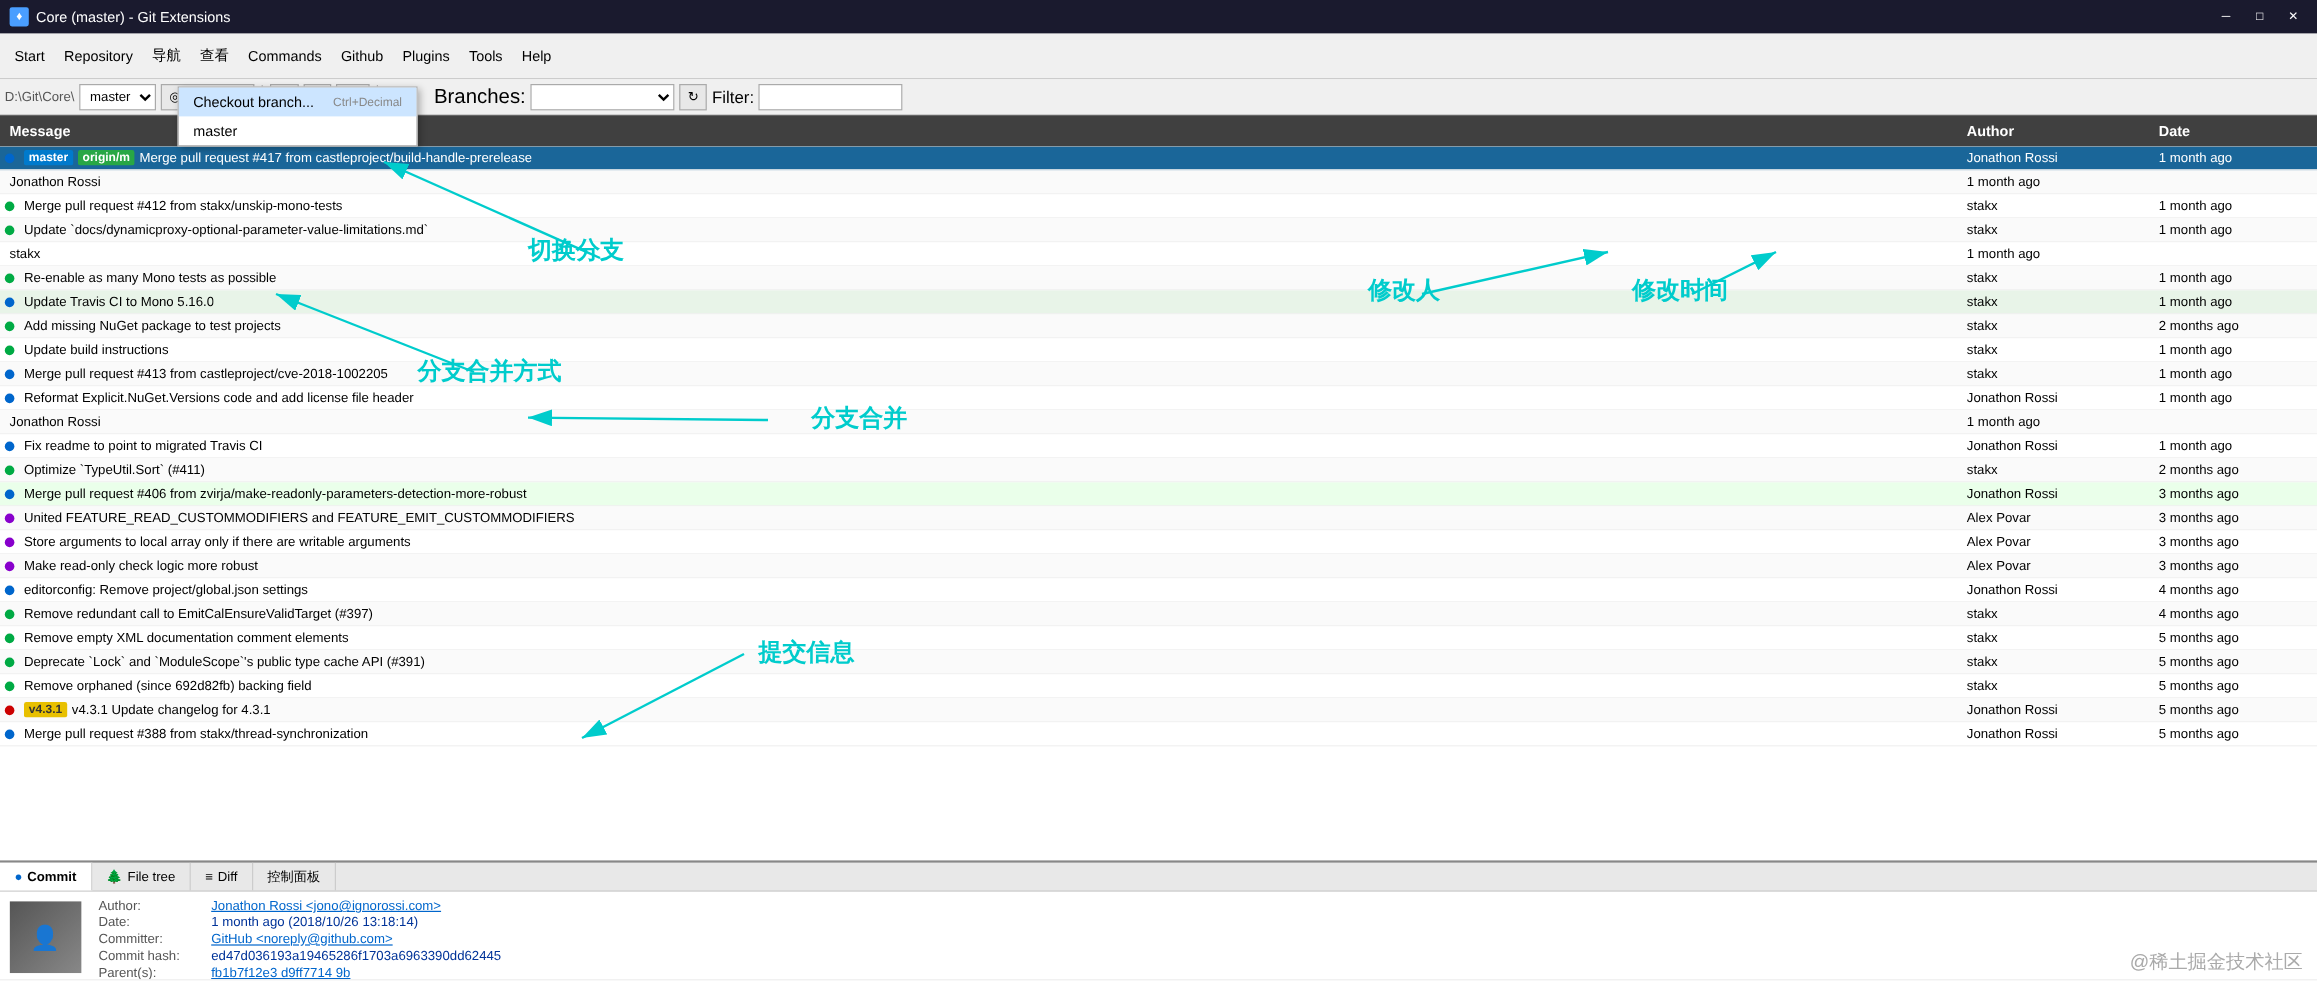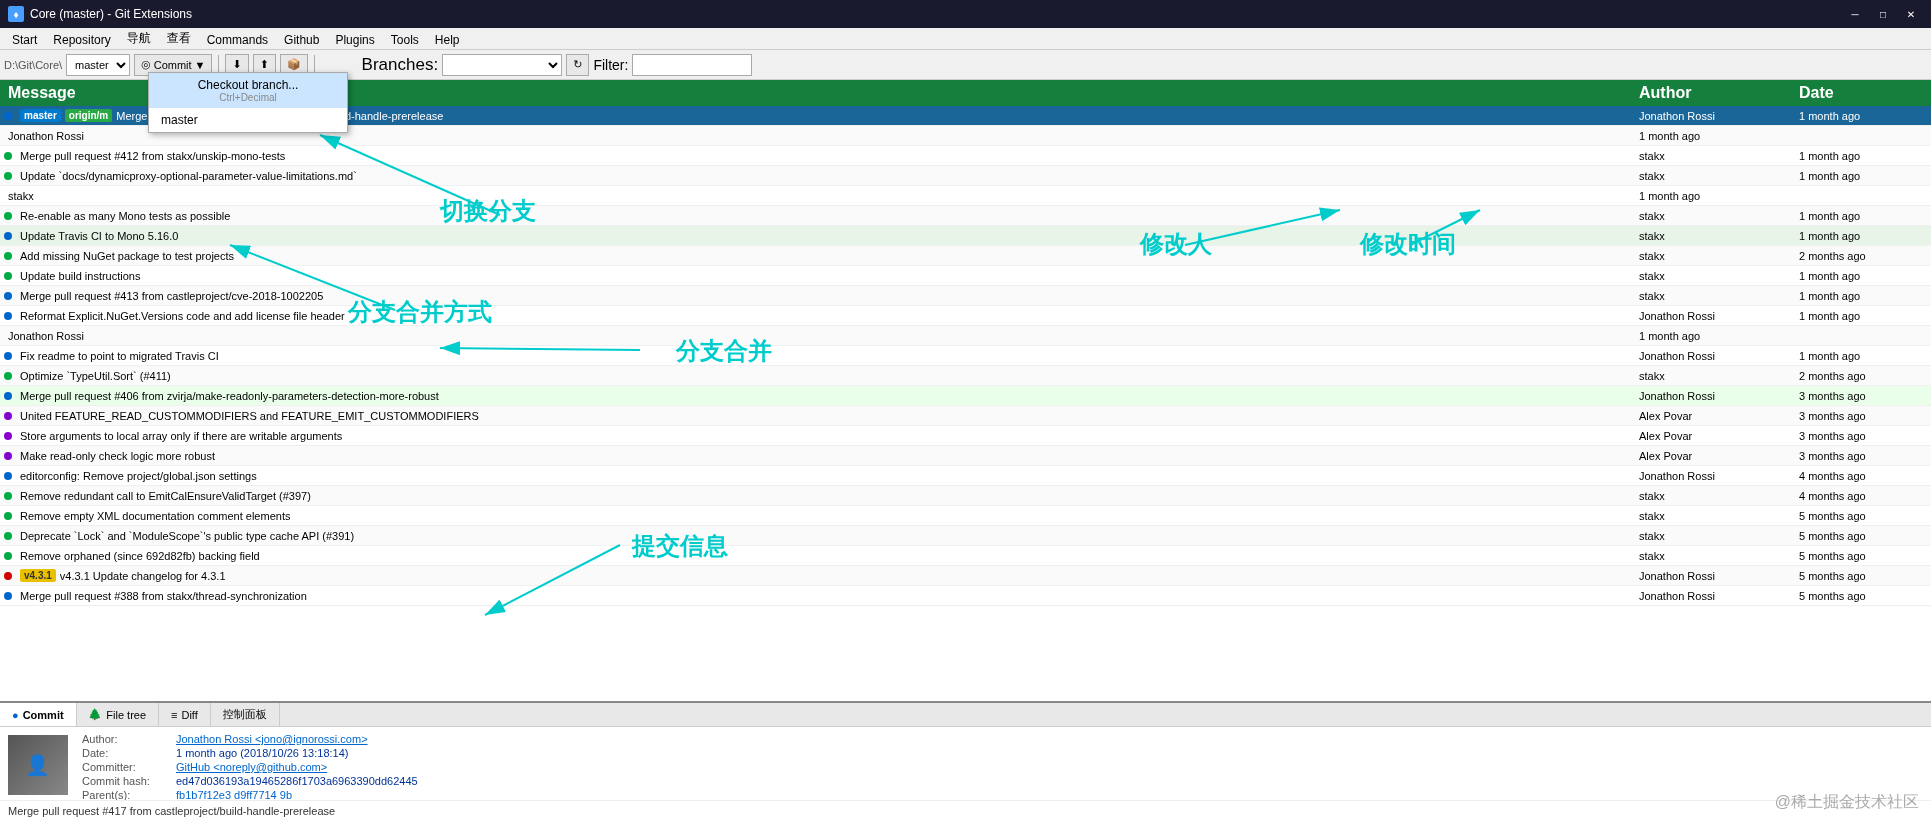--- a/index.html
+++ b/index.html
@@ -17,23 +17,23 @@
       font-size: 12px;
     }
     .title-bar-left { display: flex; align-items: center; gap: 6px; }
     .title-bar-icon { width: 16px; height: 16px; background: #4a9eff; border-radius: 2px; font-size: 10px; display: flex; align-items: center; justify-content: center; color: white; font-weight: bold; }
     .title-bar-controls { display: flex; gap: 4px; }
     .title-btn { width: 24px; height: 18px; display: flex; align-items: center; justify-content: center; cursor: pointer; font-size: 10px; }
     
     
     .menu-bar {
       background: #f0f0f0;
-      height: 22px;
-      display: flex;
-      align-items: flex-end;
+      height: 38px;
+      display: flex;
+      align-items: center;
       border-bottom: 1px solid #ccc;
       padding: 0 4px;
     }
     .menu-item {
       padding: 2px 8px;
       cursor: pointer;
       font-size: 12px;
     }
     
     
@@ -86,45 +86,45 @@
       width: 200px;
     }
     .commit-dropdown-item {
       padding: 5px 12px;
       cursor: pointer;
       font-size: 12px;
       display: flex;
       align-items: center;
       justify-content: space-between;
     }
-    .commit-dropdown-item.active { background: #cce5ff; flex-direction: column; }
+    .commit-dropdown-item.active { background: #cce5ff; }
     
     
     .main-area {
       display: flex;
       height: calc(821px - 28px - 22px - 30px);
     }
     
     
     .git-log {
       flex: 1;
       display: flex;
       flex-direction: column;
       background: #fff;
     }
     
     
     .log-header {
       display: grid;
       grid-template-columns: 1fr 160px 140px;
-      background: #15803d;
+      background: #404040;
       color: white;
       height: 26px;
       align-items: center;
-      font-size: 16px;
+      font-size: 12px;
     }
     .log-header-cell {
       padding: 0 8px;
       font-weight: bold;
     }
     
     
     .log-rows {
       flex: 1;
       overflow-y: auto;
@@ -256,21 +256,21 @@
       padding: 4px 8px;
       font-size: 11px;
       color: #333;
       border-top: 1px solid #eee;
     }
     
     
     .annotation {
       position: absolute;
       color: #00cccc;
-      font-size: 24px;
+      font-size: 20px;
       font-weight: bold;
       pointer-events: none;
     }
     
     
     .watermark {
       position: absolute;
       bottom: 8px;
       right: 12px;
       color: #aaa;

